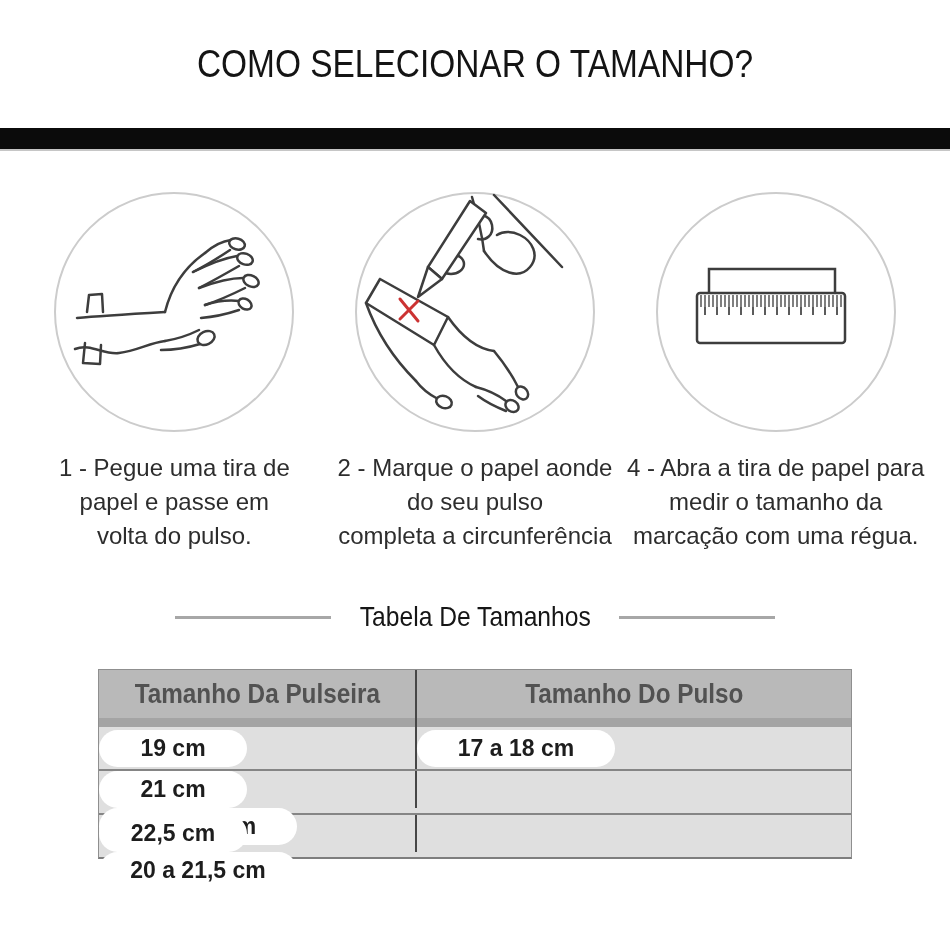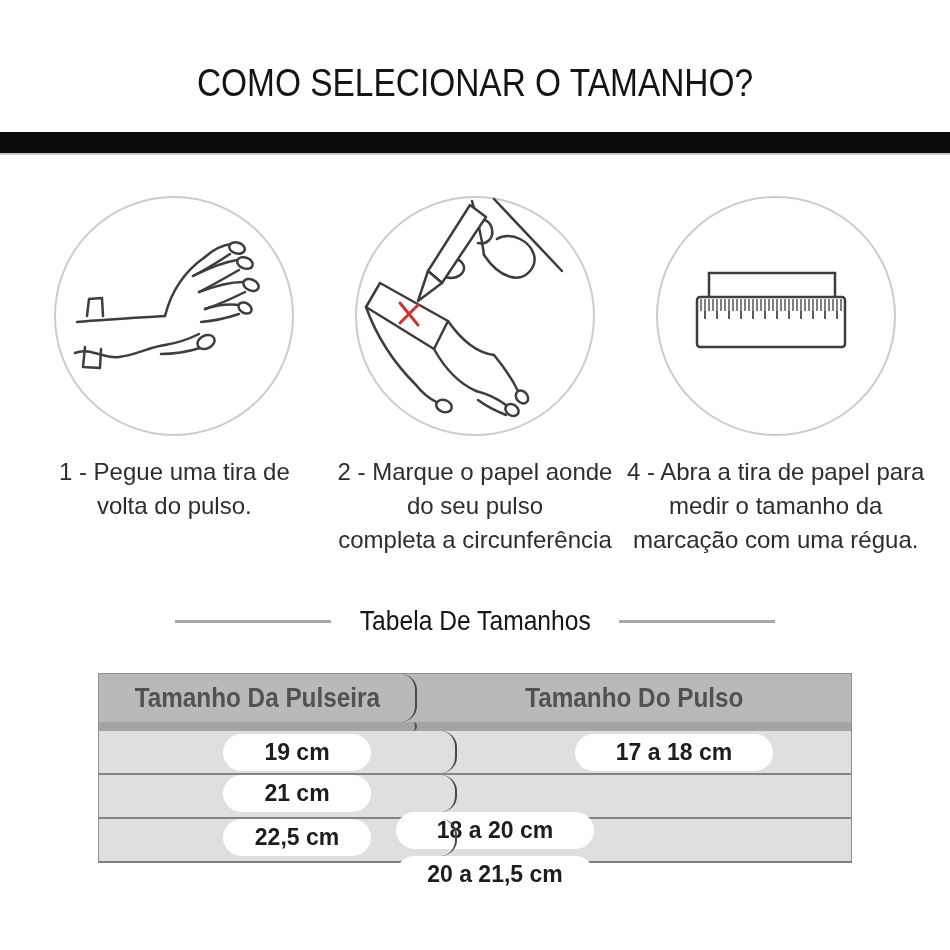--- a/index.html
+++ b/index.html
@@ -5,22 +5,22 @@
   html,body{margin:0;padding:0;background:#ffffff;}
   .page{
     position:relative;
     width:950px;height:950px;
     background:#ffffff;
     font-family:"Liberation Sans","DejaVu Sans",sans-serif;
     overflow:hidden;
   }
   
   .title-wrap{
-    height:98px;
-    display:flex;align-items:center;justify-content:center;margin-top:34px;
+    height:128px;
+    display:flex;align-items:center;justify-content:center;
   }
   .title{
     margin:0;
     font-size:38px;
     font-weight:400;
     color:#141414;
     white-space:nowrap;
     transform:scaleX(0.88);
     transform-origin:center;
     letter-spacing:0px;
@@ -78,26 +78,26 @@
   }
   .thead{display:flex;height:48px;background:#b9b9b9;}
   .th{
     display:flex;align-items:center;justify-content:center;
     font-weight:bold;color:#525252;
   }
   .th span{
     display:inline-block;font-size:27px;white-space:nowrap;
     transform:scaleX(0.9);transform-origin:center;
   }
-  .col1{width:318px;border-right:2px solid #474747;box-sizing:border-box;border-radius:16px;}
+  .col1{width:318px;border-right:2px solid #474747;box-sizing:border-box;}
   .col2{flex:1;}
   .tshadow{display:flex;height:9px;background:#a4a4a4;}
   .trow{display:flex;height:42px;background:#dfdfdf;}
   .trow + .trow{border-top:2px solid #858585;flex-direction:column;}
-  .cell{display:flex;align-items:center;justify-content:center;margin-left:40px;}
+  .cell{display:flex;align-items:center;justify-content:flex-start;}
   .pill{
     display:flex;align-items:center;justify-content:center;
     height:37px;border-radius:19px;background:#ffffff;
     font-weight:bold;font-size:23px;color:#1d1d1d;white-space:nowrap;
   }
   .pill.small{width:148px;}
   .pill.wide{width:198px;}
 </style>
 </head>
 <body>
@@ -133,20 +133,21 @@
           <path d="M152 114 C164 110 176 109 186 110"></path>
           <ellipse cx="192" cy="113" rx="7" ry="5" fill="#fff" transform="rotate(30 192 113)"></ellipse>
           <path d="M186 119 C174 123 160 126 148 127"></path>
           <path d="M112 150 C124 148 136 144 146 139"></path>
           <ellipse cx="153" cy="147" rx="9" ry="6.5" fill="#fff" transform="rotate(-25 153 147)"></ellipse>
           <path d="M147 153 C134 157 120 159 108 159"></path>
         </g>
       </svg>
       <div class="caption">
         <div>1 - Pegue uma tira de</div>
+        <div>papel e passe em</div>
         <div>volta do pulso.</div>
       </div>
     </div>
 
     <div class="step">
       <svg width="242" height="242" viewBox="0 0 242 242">
         <circle cx="121" cy="121" r="119" fill="#ffffff" stroke="#cccccc" stroke-width="2"></circle>
         <g fill="none" stroke="#3d3d3d" stroke-width="2.5" stroke-linecap="round" stroke-linejoin="round">
           <path d="M140 4 L208 76"></path>
           <path d="M118 6 C124 26 128 44 130 60"></path>

